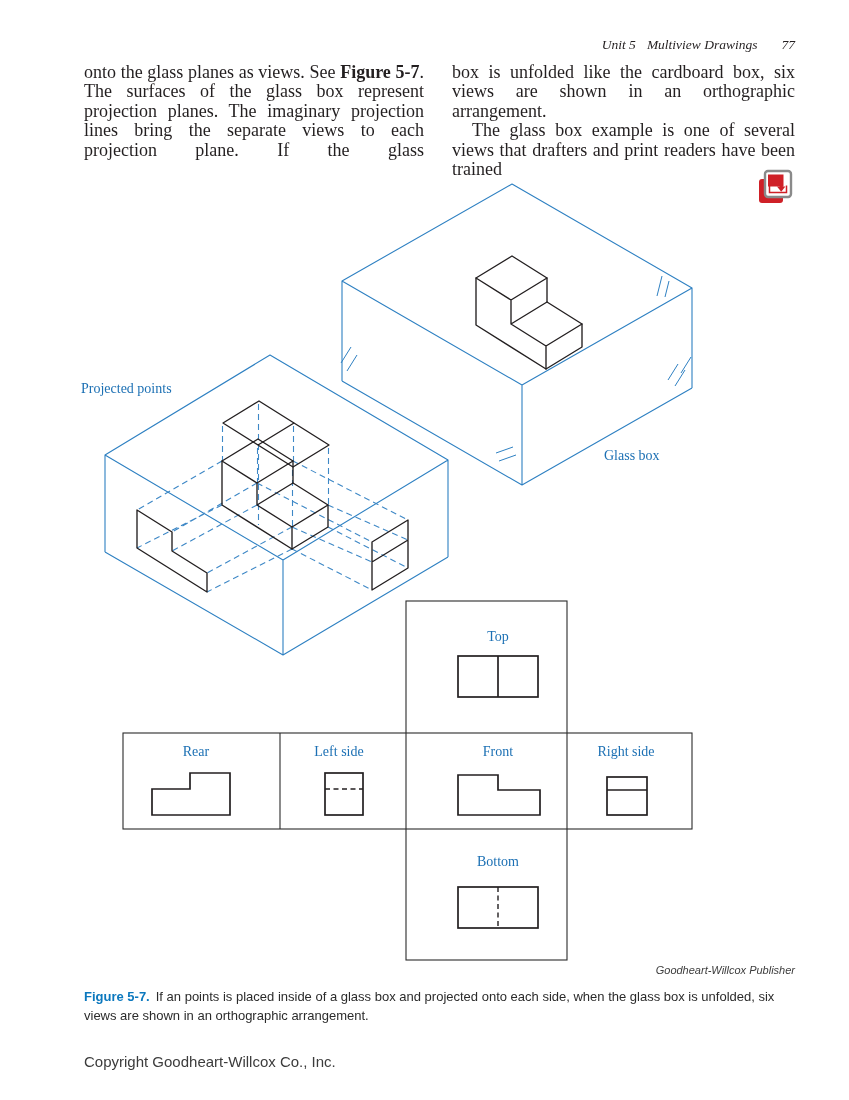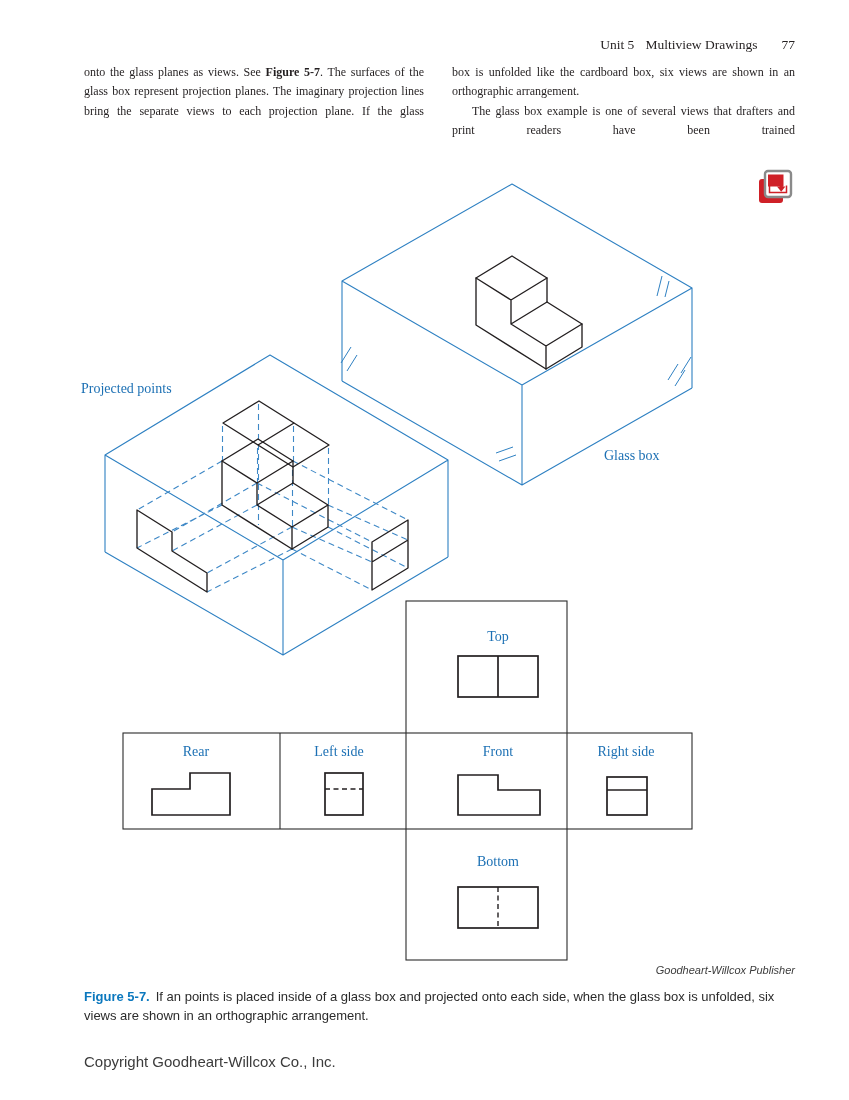--- a/index.html
+++ b/index.html
@@ -1,24 +1,24 @@
 <!DOCTYPE html>
 <html><head>
 <meta charset="utf-8">
 <style>
   html,body{margin:0;padding:0;background:#e8e8e8;}
   #page{position:relative;width:849px;height:1100px;background:#ffffff;margin:0 auto;
         font-family:"Liberation Serif",serif;color:#231f20;overflow:hidden;}
   
-  #running-head{position:absolute;top:37px;right:54px;font-size:13.5px;
+  #running-head{position:absolute;top:37px;right:54px;font-style:italic;font-size:13.5px;
     color:#231f20;white-space:nowrap;}
   #running-head .gap1{display:inline-block;width:11px;}
   #running-head .gap2{display:inline-block;width:24px;}
   
-  .bodycol{position:absolute;top:63px;font-size:12px;line-height:19.4px;text-align:justify;}
+  .bodycol{position:absolute;top:63px;font-size:18px;line-height:19.4px;text-align:justify;}
   #col-left{left:84px;width:340px;text-align-last:justify;}
   #col-right{left:452px;width:343px;}
   #col-right p{margin:0;}
   #col-right p.indent{text-indent:20px;text-align-last:justify;}
   .bold-ref{font-weight:bold;}
   
   #fig-svg{position:absolute;left:0;top:0;width:849px;height:1100px;}
   .blueline{stroke:#2e80c2;stroke-width:1.1;fill:none;stroke-linejoin:round;}
   .bluedash{stroke:#3e88c6;stroke-width:1.1;fill:none;stroke-dasharray:6 4;}
   .glassmark{stroke:#2e80c2;stroke-width:1;fill:none;}

